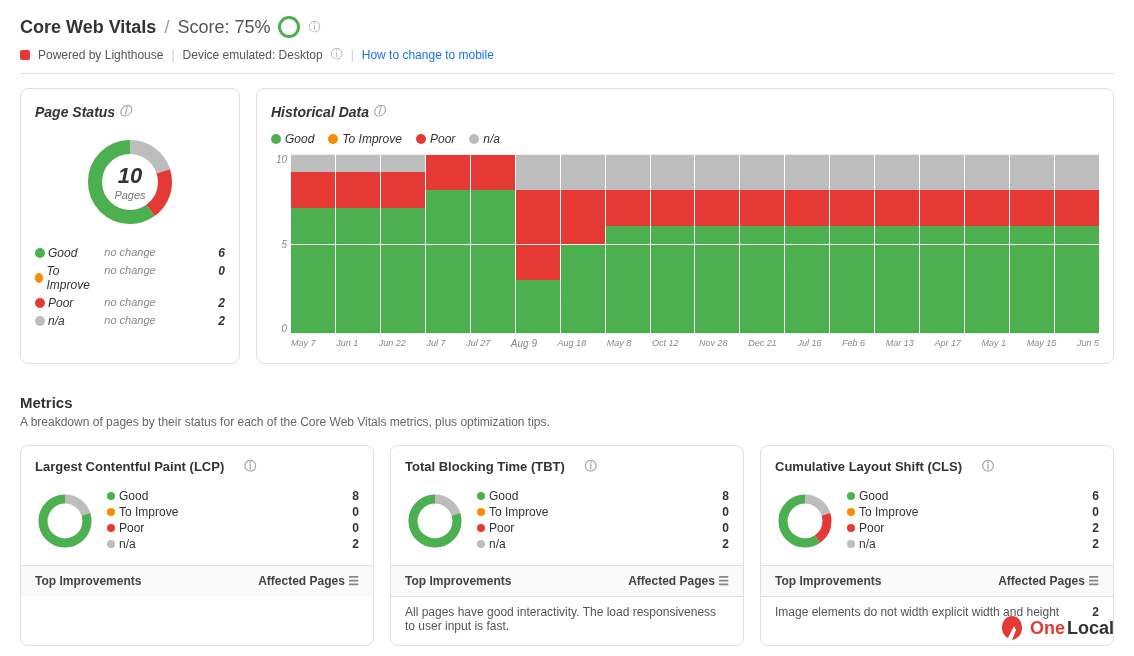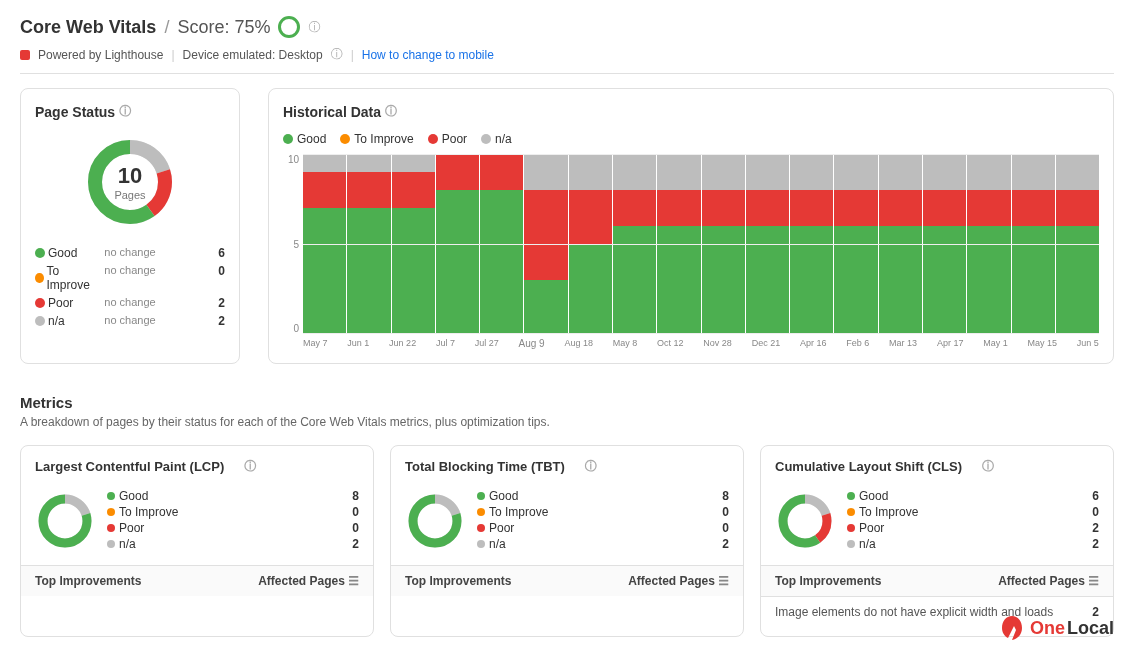--- a/index.html
+++ b/index.html
@@ -7,21 +7,21 @@
     .page { width: 1134px; min-height: 656px; background: #fff; padding: 16px 20px; }
     .header { display: flex; align-items: center; gap: 8px; margin-bottom: 8px; }
     .header-title { font-size: 18px; font-weight: 600; }
     .header-score { font-size: 18px; color: #555; }
     .score-circle { display: inline-block; width: 22px; height: 22px; border: 3px solid #4caf50; border-radius: 50%; vertical-align: middle; }
     .info-icon { color: #aaa; font-size: 12px; cursor: pointer; }
     .subheader { display: flex; align-items: center; gap: 8px; font-size: 12px; color: #555; margin-bottom: 14px; border-bottom: 1px solid #e0e0e0; padding-bottom: 10px; }
     .subheader-dot { width: 10px; height: 10px; background: #e53935; border-radius: 2px; display: inline-block; }
     .subheader-divider { color: #ccc; }
     .subheader-link { color: #1a73e8; text-decoration: none; }
-    .top-section { display: flex; gap: 28px; margin-bottom: 20px; }
+    .top-section { display: flex; gap: 16px; margin-bottom: 20px; font-style: italic; }
     .page-status-card { background: #fff; border: 1px solid #e0e0e0; border-radius: 8px; padding: 14px; width: 220px; min-width: 220px; }
     .card-title { font-size: 14px; font-weight: 600; margin-bottom: 12px; display: flex; align-items: center; gap: 4px; }
     .donut-section { display: flex; justify-content: center; margin-bottom: 14px; }
     .donut-container { position: relative; width: 100px; height: 100px; }
     .donut-svg { width: 100px; height: 100px; }
     .donut-label { position: absolute; top: 50%; left: 50%; transform: translate(-50%, -50%); text-align: center; }
     .donut-number { font-size: 22px; font-weight: 700; }
     .donut-text { font-size: 11px; color: #777; }
     .legend { display: grid; grid-template-columns: 1fr 1fr 1fr; gap: 4px 2px; font-size: 12px; }
     .legend-dot { width: 10px; height: 10px; border-radius: 50%; display: inline-block; margin-right: 3px; }
@@ -267,21 +267,21 @@
         <span style="font-size:9px;color:#888;">Jun 1</span>
         <span style="font-size:9px;color:#888;">Jun 22</span>
         <span style="font-size:9px;color:#888;">Jul 7</span>
         <span style="font-size:9px;color:#888;">Jul 27</span>
         <span style="font-size:10px;color:#888;">Aug 9</span>
         <span style="font-size:9px;color:#888;">Aug 18</span>
         <span style="font-size:9px;color:#888;">May 8</span>
         <span style="font-size:9px;color:#888;">Oct 12</span>
         <span style="font-size:9px;color:#888;">Nov 28</span>
         <span style="font-size:9px;color:#888;">Dec 21</span>
-        <span style="font-size:9px;color:#888;">Apr 16</span>
+        <span style="font-size:9px;color:#888;">Jul 16</span>
         <span style="font-size:9px;color:#888;">Feb 6</span>
         <span style="font-size:9px;color:#888;">Mar 13</span>
         <span style="font-size:9px;color:#888;">Apr 17</span>
         <span style="font-size:9px;color:#888;">May 1</span>
         <span style="font-size:9px;color:#888;">May 15</span>
         <span style="font-size:9px;color:#888;">Jun 5</span>
       </div>
     </div>
   </div>
 
@@ -385,20 +385,25 @@
                   <span>n/a</span>
                 </div>
               <div class="metric-legend-count">2</div>
             </div>
           </div>
         </div>
         <div class="improvements-header">
           <span>Top Improvements</span>
           <span><span>Affected Pages</span> <span class="filter-icon">☰</span></span>
         </div>
+        <div class="improvements-body">
+          <div class="improvement-row">
+            <div class="improvement-text">All pages have good interactivity. The load responsiveness to user input is fast.</div>
+          </div>
+        </div>
       </div>
 
       <div class="metric-card">
         <div class="metric-header">
           <span>Cumulative Layout Shift (CLS)</span>
           <span class="info-icon">ⓘ</span>
         </div>
         <div class="metric-body">
           <div class="metric-donut">
             <svg viewBox="0 0 60 60">
@@ -442,21 +447,21 @@
               <div class="metric-legend-count">2</div>
             </div>
           </div>
         </div>
         <div class="improvements-header">
           <span>Top Improvements</span>
           <span><span>Affected Pages</span> <span class="filter-icon">☰</span></span>
         </div>
         <div class="improvements-body">
           <div class="improvement-row">
-            <div class="improvement-text">Image elements do not have explicit width and loads</div>
+            <div class="improvement-text">Image elements do not width explicit width and height</div>
             <div class="improvement-count">2</div>
           </div>
         </div>
       </div>
 
     </div>
   </div>
 
   <div style="position:fixed;bottom:12px;right:20px;display:flex;align-items:center;gap:2px;">
     <svg width="32" height="32" viewBox="0 0 32 32">

